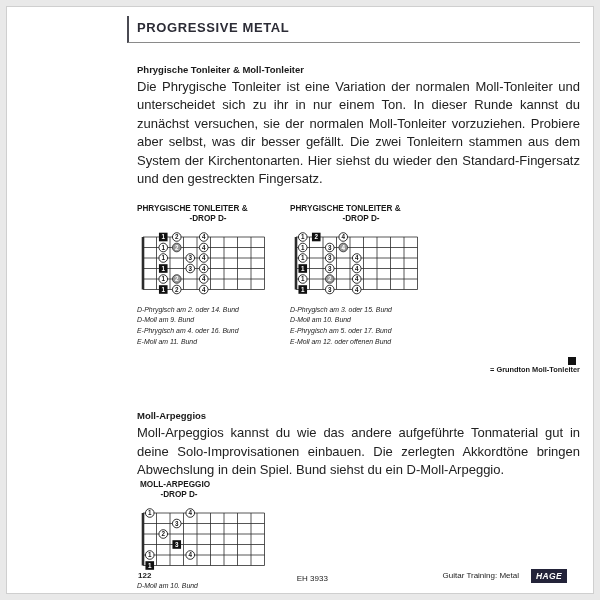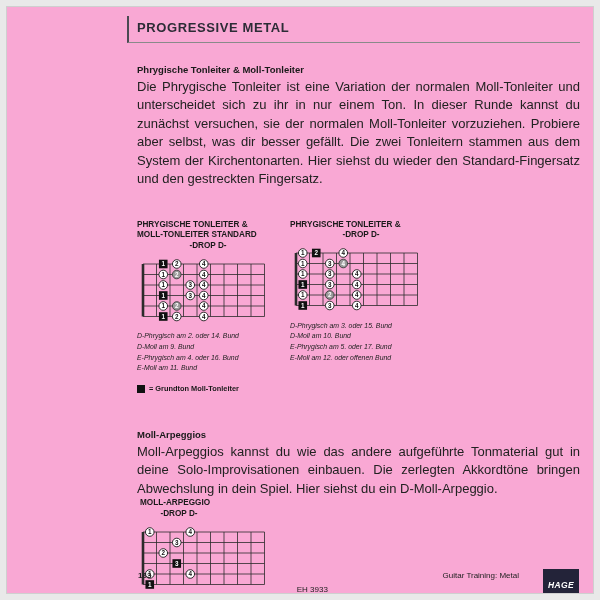--- a/index.html
+++ b/index.html
@@ -4,64 +4,64 @@
 <style>
   html,body{margin:0;padding:0;}
   body{
     width:600px;height:600px;position:relative;
     background:#e9e9e9;
     font-family:"Liberation Sans", sans-serif;
     color:#1a1a1a;
   }
   .page{
     position:absolute;top:6px;left:6px;right:6px;bottom:6px;
-    background:#f9a8d4;border:1px solid #cfcfcf;
+    background:#ffffff;border:1px solid #cfcfcf;
     box-sizing:border-box;
     padding:9px 13px 9px 130px;
     overflow:hidden;
   }
   .header{
     border-left:2px solid #4a4a52;
     border-bottom:1px solid #8a8a8a;
     padding:2px 0 6px 8px;
     margin-left:-10px;
   }
   .page-title{
     font-size:13px;font-weight:bold;letter-spacing:0.6px;color:#2c2c36;
   }
   .section{margin-top:21px;}
   .sec-heading{font-size:9.5px;font-weight:bold;margin:0 0 3px 0;}
   .body-text{
     font-size:13px;line-height:1.42;text-align:justify;margin:0;color:#222;
   }
   .columns{display:flex;margin-top:15px;}
-  .col{width:153px;flex:0 0 153px;margin-top:16px;}
+  .col{width:153px;flex:0 0 153px;}
   .col + .col{flex:1 1 auto;}
   .dg-title{font-size:8.2px;font-weight:bold;line-height:1.3;width:142px;}
   .dg-title .drop{text-align:center;}
   .fretboard{margin-top:6px;}
   .captions{margin-top:5px;}
   .cap{font-size:6.9px;font-style:italic;line-height:1.55;color:#222;}
   .legend{margin-top:10px;}
-  .legend-row{display:flex;align-items:flex-end;margin-bottom:3px;}
+  .legend-row{display:flex;align-items:flex-end;margin-bottom:3px;flex-direction:column;}
   .sym{display:inline-block;width:8px;height:8px;margin-right:4px;flex:0 0 8px;}
   .sym.black{background:#111;}
   .sym.gray{background:#9a9a9a;border:1px solid #3a3a3a;border-radius:50%;box-sizing:border-box;}
   .legend-label{font-size:7.4px;font-weight:bold;}
   .sec-arp{margin-top:36px;}
   .arp-title{margin-left:3px;font-size:8.2px;font-weight:bold;line-height:1.3;width:100px;}
   .arp-title .drop{text-align:center;width:78px;}
   .footer{
     position:absolute;left:131px;right:14px;bottom:9px;height:15px;font-size:8px;color:#222;
   }
   .footer .pageno{position:absolute;left:0;top:2px;font-weight:bold;}
-  .footer .catalog{position:absolute;left:36%;top:16px;}
+  .footer .catalog{position:absolute;left:36%;top:5px;}
   .footer .series{position:absolute;right:60px;top:2px;}
   .logo{
-    position:absolute;right:0;top:0;width:36px;height:32px;
+    position:absolute;right:12px;top:0;width:36px;height:14px;
     background:#232339;color:#fff;font-size:8.5px;font-weight:bold;font-style:italic;
     display:flex;align-items:center;justify-content:center;letter-spacing:0.4px;
   }
 </style>
 </head>
 <body>
 
 <div class="page">
 
   <div class="header">
@@ -70,21 +70,20 @@
 
   <div class="section">
     <h3 class="sec-heading">Phrygische Tonleiter &amp; Moll-Tonleiter</h3>
     <p class="body-text">Die Phrygische Tonleiter ist eine Variation der normalen Moll-Tonleiter und unterscheidet sich zu ihr in nur einem Ton. In dieser Runde kannst du zunächst versuchen, sie der normalen Moll-Tonleiter vorzuziehen. Probiere aber selbst, was dir besser gefällt. Die zwei Tonleitern stammen aus dem System der Kirchentonarten. Hier siehst du wieder den Standard-Fingersatz und den gestreckten Fingersatz.</p>
 
     <div class="columns">
 
       <div class="col">
         <div class="dg-title">
           <div>PHRYGISCHE TONLEITER &amp;</div>
-          <div>MOLL-TONLEITER STANDARD</div>
           <div class="drop">-DROP D-</div>
         </div>
         <div class="fretboard"><svg width="133.5" height="64.5">
               <line x1="6" x2="6" y1="6" y2="58.5" stroke="#2b2b2b" stroke-width="2.6"></line>
               <line x1="19.5" x2="19.5" y1="6" y2="58.5" stroke="#2b2b2b" stroke-width="0.8"></line>
               <line x1="33" x2="33" y1="6" y2="58.5" stroke="#2b2b2b" stroke-width="0.8"></line>
               <line x1="46.5" x2="46.5" y1="6" y2="58.5" stroke="#2b2b2b" stroke-width="0.8"></line>
               <line x1="60" x2="60" y1="6" y2="58.5" stroke="#2b2b2b" stroke-width="0.8"></line>
               <line x1="73.5" x2="73.5" y1="6" y2="58.5" stroke="#2b2b2b" stroke-width="0.8"></line>
               <line x1="87" x2="87" y1="6" y2="58.5" stroke="#2b2b2b" stroke-width="0.8"></line>
@@ -214,21 +213,21 @@
     <div class="legend">
       <div class="legend-row">
         <span class="sym black"></span>
         <span class="legend-label">= Grundton Moll-Tonleiter</span>
       </div>
     </div>
   </div>
 
   <div class="section sec-arp">
     <h3 class="sec-heading">Moll-Arpeggios</h3>
-    <p class="body-text">Moll-Arpeggios kannst du wie das andere aufgeführte Tonmaterial gut in deine Solo-Improvisationen einbauen. Die zerlegten Akkordtöne bringen Abwechslung in dein Spiel. Hier siehst du ein D-Moll-Arpeggio.</p>
+    <p class="body-text">Moll-Arpeggios kannst du wie das andere aufgeführte Tonmaterial gut in deine Solo-Improvisationen einbauen. Die zerlegten Akkordtöne bringen Abwechslung in dein Spiel. Bund siehst du ein D-Moll-Arpeggio.</p>
 
     <div class="arp-title">
       <div>MOLL-ARPEGGIO</div>
       <div class="drop">-DROP D-</div>
     </div>
     <div class="fretboard"><svg width="133.5" height="64.5">
           <line x1="6" x2="6" y1="6" y2="58.5" stroke="#2b2b2b" stroke-width="2.6"></line>
           <line x1="19.5" x2="19.5" y1="6" y2="58.5" stroke="#2b2b2b" stroke-width="0.8"></line>
           <line x1="33" x2="33" y1="6" y2="58.5" stroke="#2b2b2b" stroke-width="0.8"></line>
           <line x1="46.5" x2="46.5" y1="6" y2="58.5" stroke="#2b2b2b" stroke-width="0.8"></line>
@@ -260,19 +259,19 @@
           <text x="53.25" y="50.3" text-anchor="middle" font-size="6.3" font-family="Liberation Sans, sans-serif" font-weight="bold" fill="#111">4</text>
           <rect x="8.45" y="54.2" width="8.6" height="8.6" fill="#111"></rect>
           <text x="12.75" y="60.8" text-anchor="middle" font-size="6.3" font-family="Liberation Sans, sans-serif" font-weight="bold" fill="#fff">1</text>
         </svg></div>
     <div class="captions">
       <div class="cap">D-Moll am 10. Bund</div>
     </div>
   </div>
 
   <div class="footer">
-    <span class="pageno">163</span>
+    <span class="pageno">122</span>
     <span class="catalog">EH 3933</span>
     <span class="series">Guitar Training: Metal</span>
     <span class="logo">HAGE</span>
   </div>
 
 </div>
 
 </body></html>

